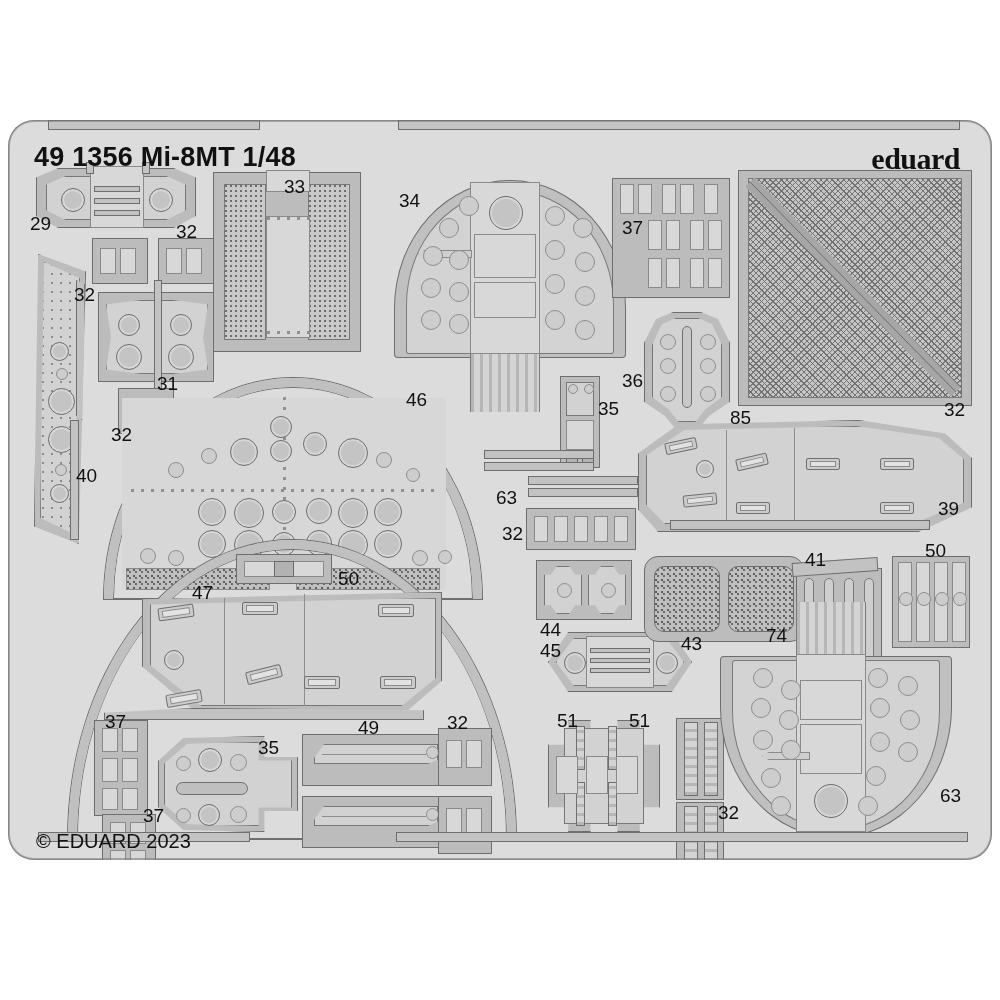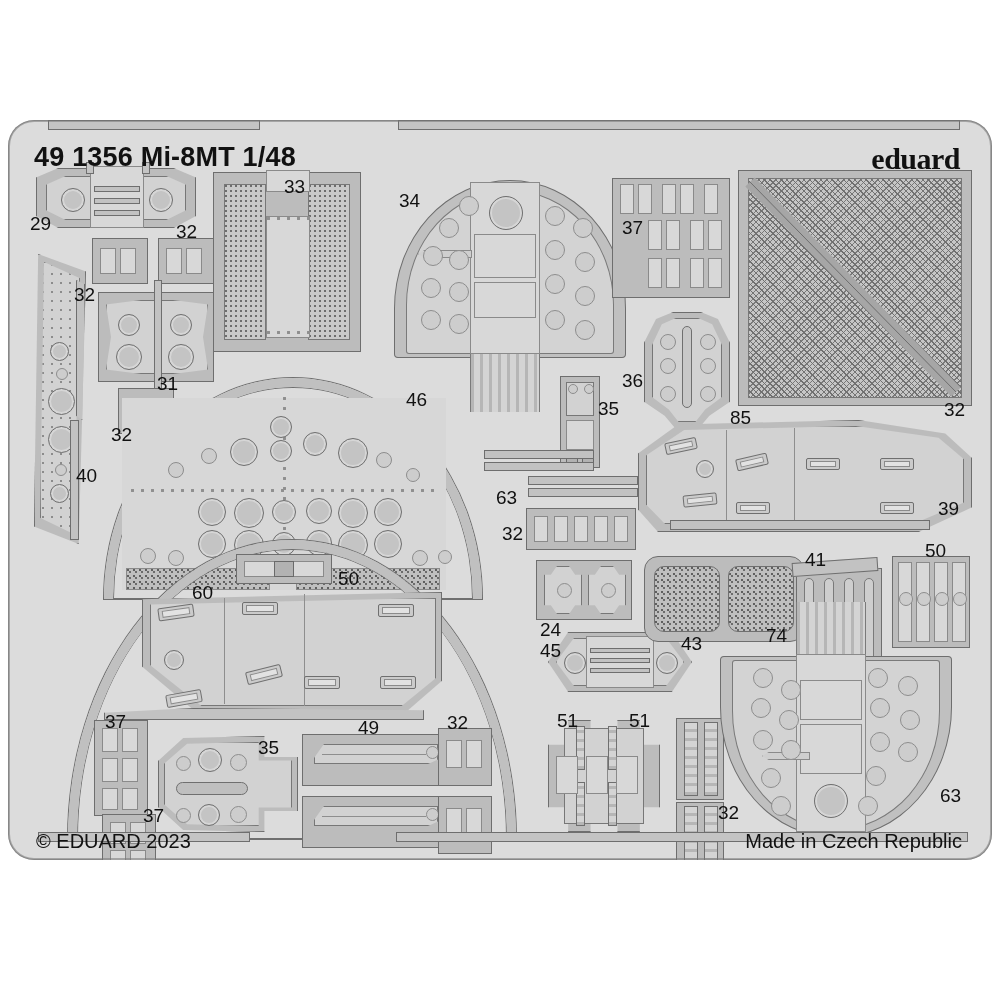--- a/index.html
+++ b/index.html
@@ -416,21 +416,20 @@
 
     <div class="tab" style="left:40px;top:0px;width:210px;height:8px;"></div>
     <div class="tab" style="left:390px;top:0px;width:560px;height:8px;"></div>
     <div class="tab" style="left:30px;top:712px;width:210px;height:8px;"></div>
     <div class="tab" style="left:388px;top:712px;width:570px;height:8px;"></div>
   </div>
 
   <div class="hdr" id="title">49 1356   Mi-8MT 1/48</div>
   <div class="hdr" id="brand">eduard</div>
   <div class="hdr" id="copyright">© EDUARD 2023</div>
-  <div class="hdr" id="madein">Made in Czech Republic</div>
 
   <div id="labels">
       <div class="pn" style="left: 30px; top: 214px;">29</div>
       <div class="pn" style="left: 176px; top: 222px;">32</div>
       <div class="pn" style="left: 74px; top: 285px;">32</div>
       <div class="pn" style="left: 157px; top: 374px;">31</div>
       <div class="pn" style="left: 111px; top: 425px;">32</div>
       <div class="pn" style="left: 76px; top: 466px;">40</div>
       <div class="pn" style="left: 284px; top: 177px;">33</div>
       <div class="pn" style="left: 399px; top: 191px;">34</div>
@@ -438,26 +437,26 @@
       <div class="pn" style="left: 598px; top: 399px;">35</div>
       <div class="pn" style="left: 622px; top: 371px;">36</div>
       <div class="pn" style="left: 622px; top: 218px;">37</div>
       <div class="pn" style="left: 730px; top: 408px;">85</div>
       <div class="pn" style="left: 944px; top: 400px;">32</div>
       <div class="pn" style="left: 938px; top: 499px;">39</div>
       <div class="pn" style="left: 925px; top: 541px;">50</div>
       <div class="pn" style="left: 805px; top: 550px;">41</div>
       <div class="pn" style="left: 766px; top: 626px;">74</div>
       <div class="pn" style="left: 681px; top: 634px;">43</div>
-      <div class="pn" style="left: 540px; top: 620px;">24</div>
+      <div class="pn" style="left: 540px; top: 620px;">44</div>
       <div class="pn" style="left: 540px; top: 641px;">45</div>
       <div class="pn" style="left: 496px; top: 488px;">63</div>
       <div class="pn" style="left: 502px; top: 524px;">32</div>
       <div class="pn" style="left: 338px; top: 569px;">50</div>
-      <div class="pn" style="left: 192px; top: 583px;">60</div>
+      <div class="pn" style="left: 192px; top: 583px;">47</div>
       <div class="pn" style="left: 105px; top: 712px;">37</div>
       <div class="pn" style="left: 143px; top: 806px;">37</div>
       <div class="pn" style="left: 258px; top: 738px;">35</div>
       <div class="pn" style="left: 358px; top: 718px;">49</div>
       <div class="pn" style="left: 447px; top: 713px;">32</div>
       <div class="pn" style="left: 557px; top: 711px;">51</div>
       <div class="pn" style="left: 629px; top: 711px;">51</div>
       <div class="pn" style="left: 718px; top: 803px;">32</div>
       <div class="pn" style="left: 940px; top: 786px;">63</div>
     </div>

